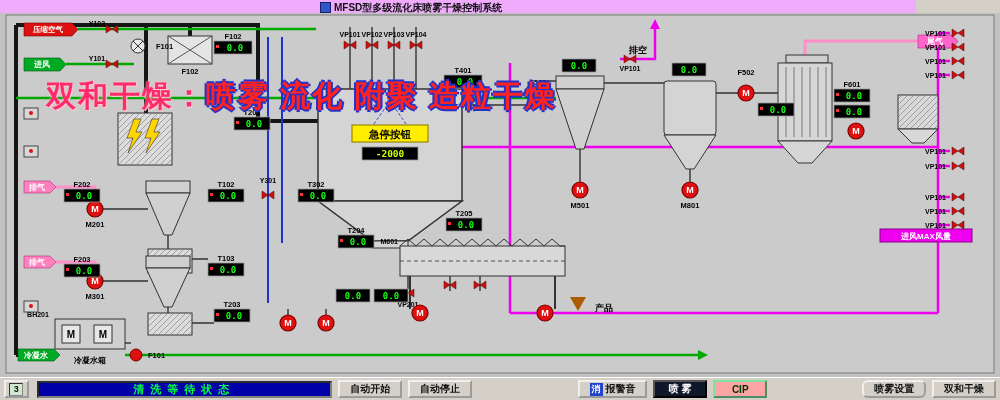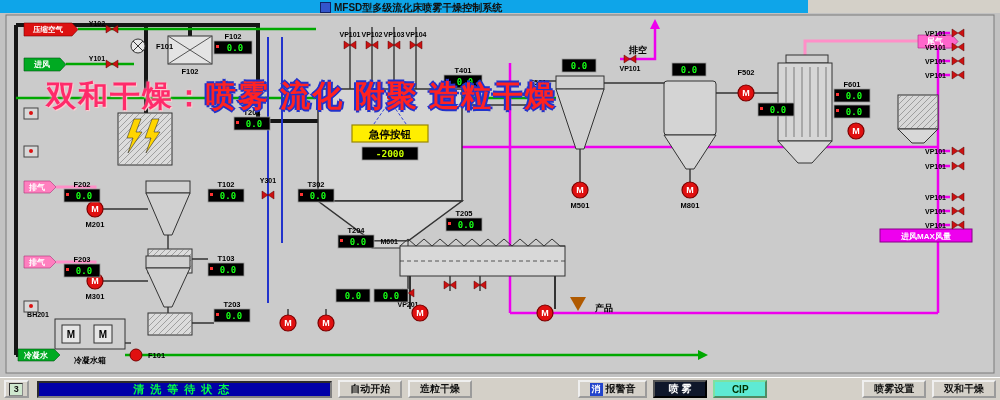--- a/index.html
+++ b/index.html
@@ -1,21 +1,21 @@
 <!DOCTYPE html>
 <html><head>
 <meta charset="utf-8">
 <style>
   html,body{margin:0;padding:0;}
   body{width:1000px;height:400px;position:relative;overflow:hidden;
        font-family:"Liberation Sans",sans-serif;background:#d4d0c8;}
 
   
-  .titlebar{position:absolute;top:0;left:0;width:808px;height:13px;
-            background:#0ea5e9;border-bottom:1px solid #9a9a9a;}
+  .titlebar{position:absolute;top:0;left:0;width:916px;height:13px;
+            background:#f0abfc;border-bottom:1px solid #9a9a9a;}
   .titlebar .app-icon{position:absolute;left:320px;top:2px;width:9px;height:9px;
             background:#3355cc;border:1px solid #112266;}
   .titlebar .title{position:absolute;left:334px;top:1px;font-size:10px;font-weight:bold;color:#111;white-space:nowrap;}
   .titlebar .company{position:absolute;right:5px;top:2px;font-size:9px;font-weight:bold;color:#222;white-space:nowrap;}
 
   
   .diagram{position:absolute;top:13px;left:0;width:1000px;height:364px;}
   svg{display:block;}
   svg text{font-family:"Liberation Sans",sans-serif;}
   .dlbl{font-size:7.5px;font-weight:bold;fill:#000;text-anchor:middle;}
@@ -41,27 +41,27 @@
   .statusbar{position:absolute;top:377px;left:0;width:1000px;height:23px;
              background:#d4d0c8;border-top:1px solid #ffffff;
              display:flex;align-items:center;gap:6px;padding:0 4px;box-sizing:border-box;}
   .btn{height:18px;min-width:54px;padding:0 12px;font-size:10px;font-weight:bold;color:#111;
        background:#d4d0c8;border:2px outset #efefef;display:flex;align-items:center;justify-content:center;
        box-sizing:border-box;white-space:nowrap;}
   .btn.mini{min-width:24px;padding:0 4px;}
   .mini-screen{display:inline-block;min-width:12px;background:#cfe8cf;border:1px inset #888;
        font-size:9px;text-align:center;line-height:11px;}
   .btn.black{background:#0f172a;color:#fff;border:2px outset #555;}
-  .btn.green{background:#5eead4;color:#003300;border:2px outset #7fe0a0;}
+  .btn.green{background:#fca5a5;color:#003300;border:2px outset #7fe0a0;}
   .mute-ico{background:#2244cc;color:#fff;font-size:9px;padding:0 2px;margin-right:3px;}
   .status-field{width:329px;height:17px;margin-left:2px;background:#0000a8;border:2px inset #808080;
        color:#00ff44;font-size:11px;font-weight:bold;letter-spacing:6px;
        display:flex;align-items:center;justify-content:center;box-sizing:border-box;}
   .gap-mute{margin-left:100px;}
-  .gap-set{margin-left:89px;}
+  .gap-set{margin-left:89px;border-radius:6px;}
 </style>
 </head>
 <body>
 
 <div class="titlebar">
   <span class="app-icon"></span>
   <span class="title">MFSD型多级流化床喷雾干燥控制系统</span>
 </div>
 
 <div class="watermark">
@@ -449,21 +449,21 @@
 </div>
 
 <div class="statusbar">
   <div class="btn mini">
     <span class="mini-screen">3</span>
   </div>
   <div class="status-field">
     <span>清洗等待状态</span>
   </div>
   <button class="btn">自动开始</button>
-  <button class="btn">造粒干燥</button>
+  <button class="btn">自动停止</button>
   <button class="btn gap-mute">
     <span class="mute-ico">消</span>
     <span>报警音</span>
   </button>
   <button class="btn black">喷 雾</button>
   <button class="btn green">CIP</button>
   <button class="btn gap-set">喷雾设置</button>
   <button class="btn">双和干燥</button>
 </div>
 

